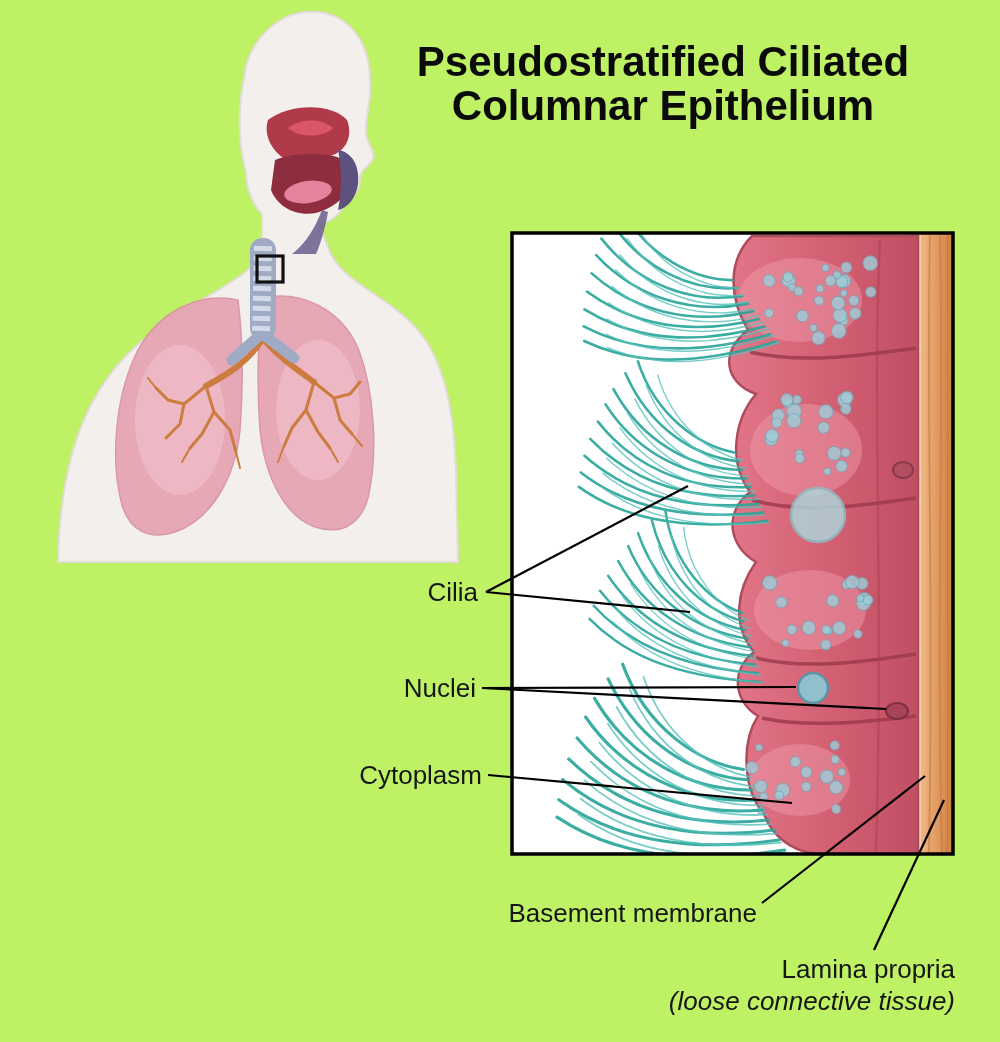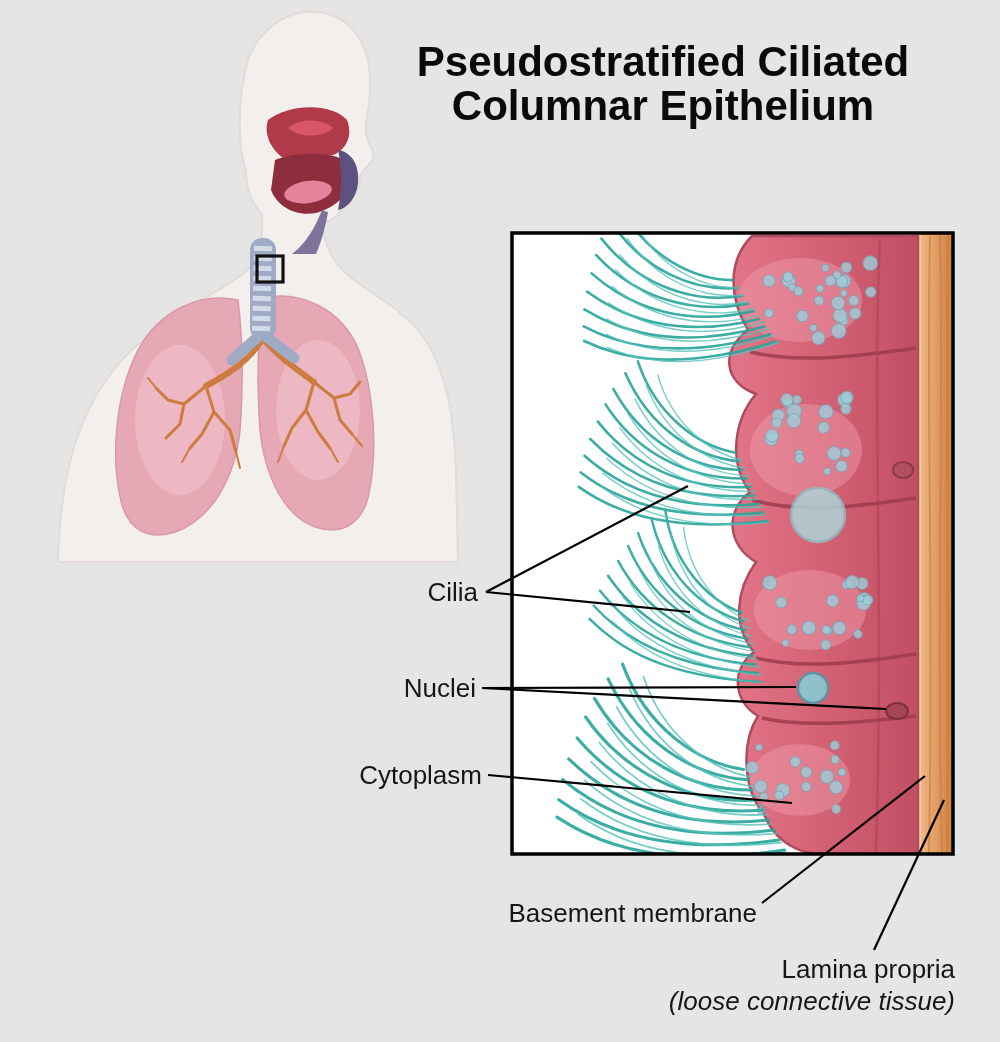--- a/index.html
+++ b/index.html
@@ -1,16 +1,16 @@
 <!DOCTYPE html>
 <html><head>
 <meta charset="utf-8">
 <style>
   html,body{margin:0;padding:0;background:#ffffff;}
-  .canvas{position:relative;width:1000px;height:1042px;background:#e5e5e5;overflow:hidden;
+  .canvas{position:relative;width:1000px;height:1042px;background:#bef264;overflow:hidden;
           font-family:"Liberation Sans",sans-serif;}
   svg{position:absolute;left:0;top:0;}
   svg text{font-family:"Liberation Sans",sans-serif;fill:#111;}
   .title-text{font-size:42px;font-weight:700;fill:#0a0a0a;}
   .label-text{font-size:26px;fill:#161616;}
   .label-italic{font-style:italic;}
 </style>
 </head>
 <body>
 

